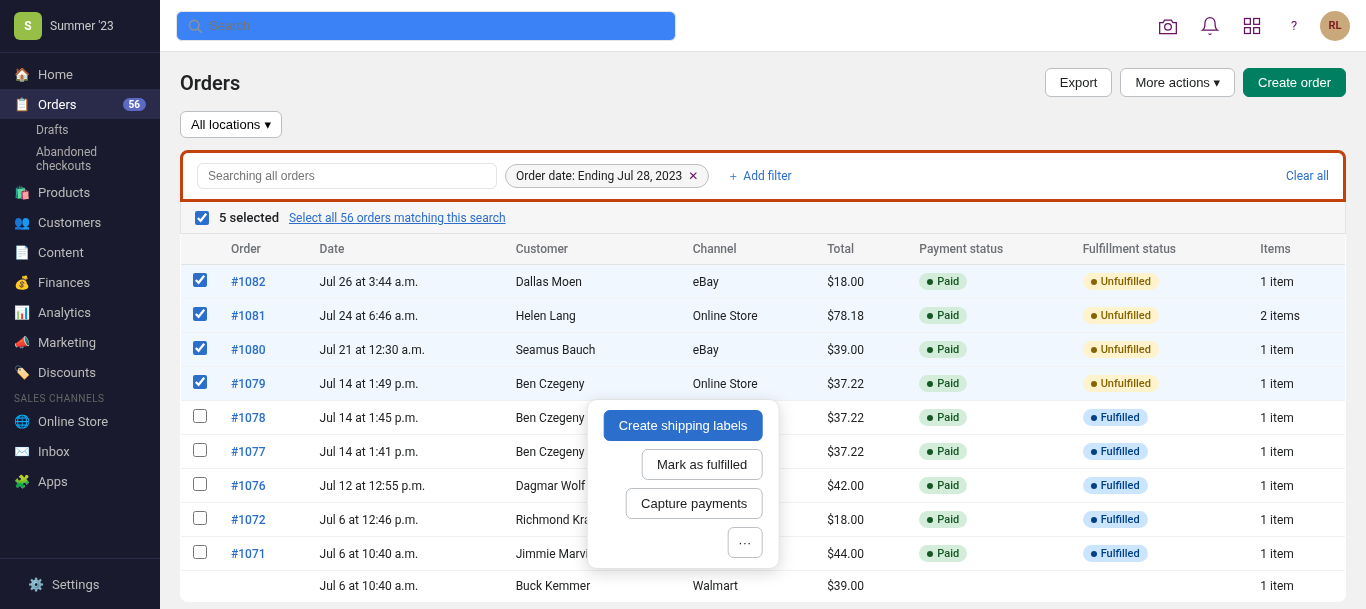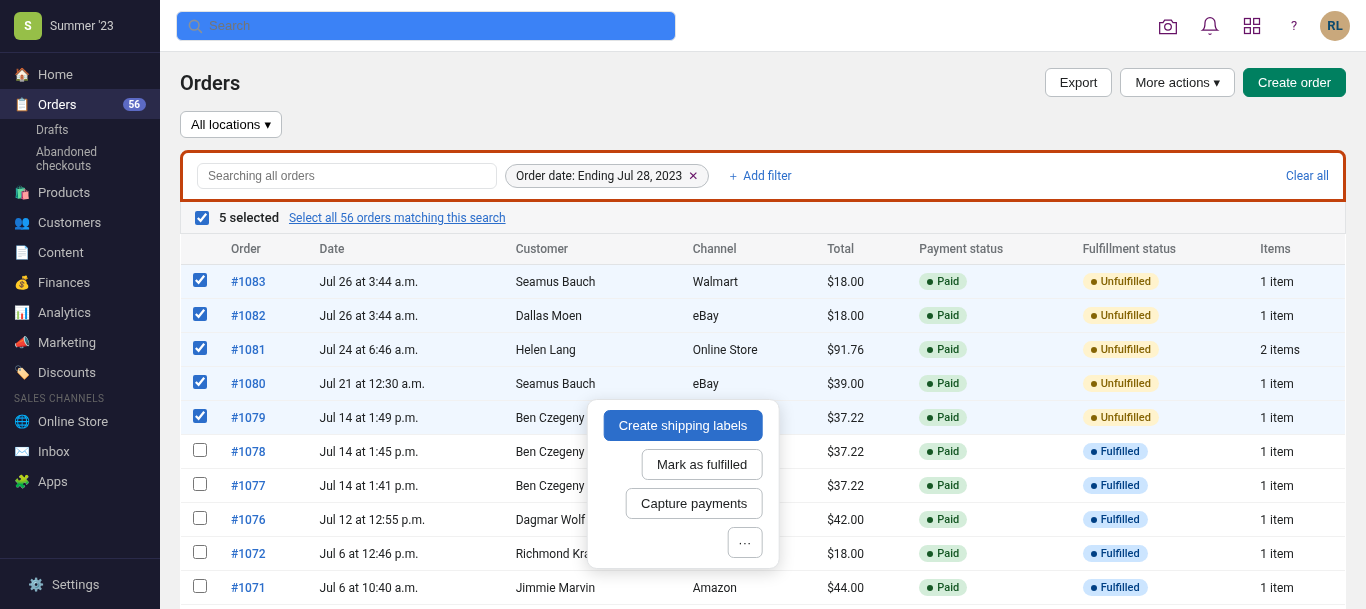--- a/index.html
+++ b/index.html
@@ -21,21 +21,21 @@
 
     
     .main { flex: 1; display: flex; flex-direction: column; overflow: hidden; }
 
     
     .topbar { background: #fff; border-bottom: 1px solid #e1e3e5; padding: 0 16px; height: 52px; display: flex; align-items: center; gap: 12px; flex-shrink: 0; }
     .search-box { flex: 1; max-width: 500px; display: flex; align-items: center; background: #3b82f6; border: 1px solid #e1e3e5; border-radius: 6px; padding: 6px 10px; gap: 6px; }
     .search-box input { border: none; background: transparent; outline: none; font-size: 13px; flex: 1; }
     .topbar-icons { display: flex; align-items: center; gap: 10px; margin-left: auto; }
     .topbar-icon-btn { width: 32px; height: 32px; display: flex; align-items: center; justify-content: center; cursor: pointer; border-radius: 6px; color: #616; }
-    .avatar { width: 30px; height: 30px; border-radius: 50%; background: #c9a87c; display: flex; align-items: center; justify-content: center; color: #0c4a6e; font-weight: bold; font-size: 13px; cursor: pointer; text-align: right; }
+    .avatar { width: 30px; height: 30px; border-radius: 50%; background: #c9a87c; display: flex; align-items: center; justify-content: center; color: #7f1d1d; font-weight: bold; font-size: 11px; cursor: pointer; text-align: right; }
 
     
     .page { flex: 1; overflow-y: auto; padding: 16px 20px; background: #f1f1f1; }
     .page-header { display: flex; align-items: center; justify-content: space-between; margin-bottom: 14px; }
     .page-title { font-size: 20px; font-weight: 600; color: #202223; }
     .page-header-actions { display: flex; gap: 8px; }
     .btn { padding: 6px 14px; border-radius: 6px; border: 1px solid #babfc3; background: #fff; cursor: pointer; font-size: 13px; font-weight: 500; color: #202223; }
     .btn-primary { background: #008060; color: white; border-color: #008060; }
 
     
@@ -240,49 +240,38 @@
           <th>Date</th>
           <th>Customer</th>
           <th>Channel</th>
           <th>Total</th>
           <th>Payment status</th>
           <th>Fulfillment status</th>
           <th>Items</th>
         </tr>
       </thead>
       <tbody id="orders-tbody">
-      <tr class="selected">
-      <td class="checkbox-col"><input type="checkbox" checked="" style=""></td>
-      <td><a href="#" class="order-link">#1083</a></td>
-      <td>Jul 26 at 3:44 a.m.</td>
-      <td>Seamus Bauch</td>
-      <td>Walmart</td>
-      <td>$18.00</td>
-      <td><span class="badge badge-paid"><span class="badge-dot"></span>Paid</span></td>
-      <td><span class="badge badge-unfulfilled"><span class="badge-dot"></span>Unfulfilled</span></td>
-      <td>1 item</td>
-    </tr>
           <tr class="selected">
       <td class="checkbox-col"><input type="checkbox" checked="" style=""></td>
       <td><a href="#" class="order-link">#1082</a></td>
       <td>Jul 26 at 3:44 a.m.</td>
       <td>Dallas Moen</td>
       <td>eBay</td>
       <td>$18.00</td>
       <td><span class="badge badge-paid"><span class="badge-dot"></span>Paid</span></td>
       <td><span class="badge badge-unfulfilled"><span class="badge-dot"></span>Unfulfilled</span></td>
       <td>1 item</td>
     </tr>
           <tr class="selected">
       <td class="checkbox-col"><input type="checkbox" checked="" style=""></td>
       <td><a href="#" class="order-link">#1081</a></td>
       <td>Jul 24 at 6:46 a.m.</td>
       <td>Helen Lang</td>
       <td>Online Store</td>
-      <td>$91.76</td>
+      <td>$78.18</td>
       <td><span class="badge badge-paid"><span class="badge-dot"></span>Paid</span></td>
       <td><span class="badge badge-unfulfilled"><span class="badge-dot"></span>Unfulfilled</span></td>
       <td>2 items</td>
     </tr>
           <tr class="selected">
       <td class="checkbox-col"><input type="checkbox" checked="" style=""></td>
       <td><a href="#" class="order-link">#1080</a></td>
       <td>Jul 21 at 12:30 a.m.</td>
       <td>Seamus Bauch</td>
       <td>eBay</td>

